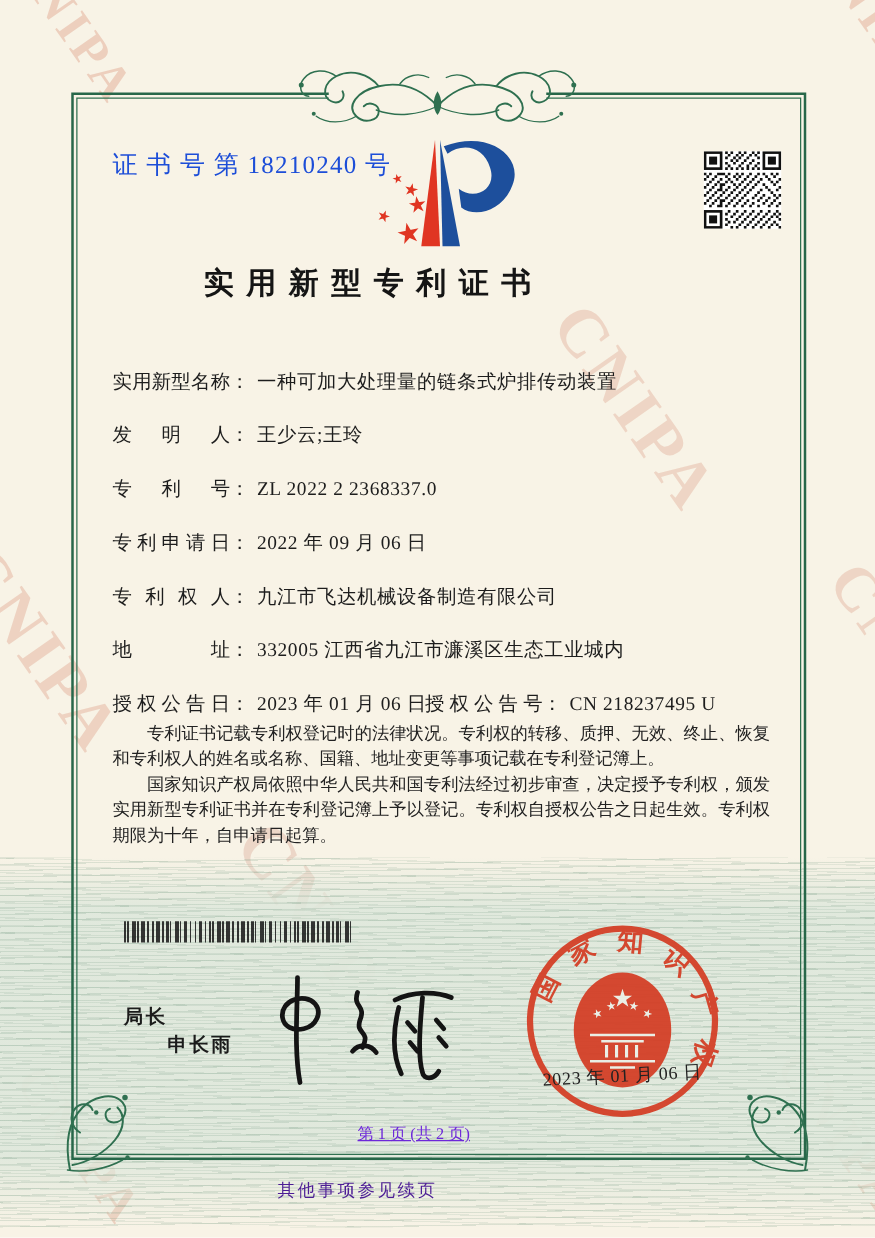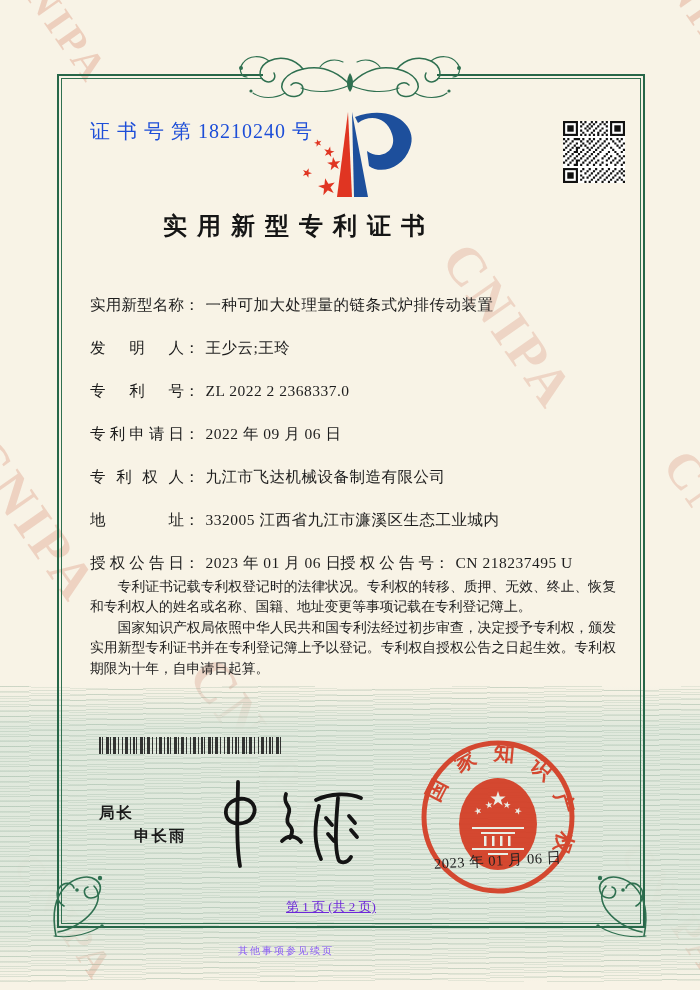--- a/index.html
+++ b/index.html
@@ -68,21 +68,21 @@
 
   .officer-title{position:absolute;left:99px;top:803px;font-size:15.5px;font-weight:600;color:#1b1b1b;z-index:2;letter-spacing:2px;}
   .officer-name{position:absolute;left:99px;top:826px;font-size:15.5px;font-weight:600;color:#1b1b1b;z-index:2;letter-spacing:2px;margin-left:35px;}
   .signature{position:absolute;left:198px;top:770px;z-index:2;}
 
   .seal{position:absolute;left:417px;top:736px;z-index:3;}
   .seal-date{position:absolute;left:434px;top:851px;width:140px;font-size:14.5px;color:#222;z-index:4;
              transform:rotate(-3deg);white-space:nowrap;letter-spacing:0.5px;}
 
   .page-num{position:absolute;left:0;top:898px;width:662px;text-align:center;font-size:13px;color:#6d28d9;z-index:2;text-decoration:underline;}
-  .footer-note{position:absolute;left:0;top:944px;width:572px;text-align:center;font-size:10px;color:#8b5cf6;z-index:2;letter-spacing:2px;}
+  .footer-note{position:absolute;left:0;top:944px;width:572px;text-align:center;font-size:14px;color:#4c1d95;z-index:2;letter-spacing:2px;}
 </style>
 </head>
 <body>
 
 <div class="page">
 
   <svg width="0" height="0" style="position:absolute" aria-hidden="true">
     <defs>
       <path id="star" d="M0,-1 L0.588,0.809 L-0.951,-0.309 L0.951,-0.309 L-0.588,0.809 Z"></path>
     </defs>

